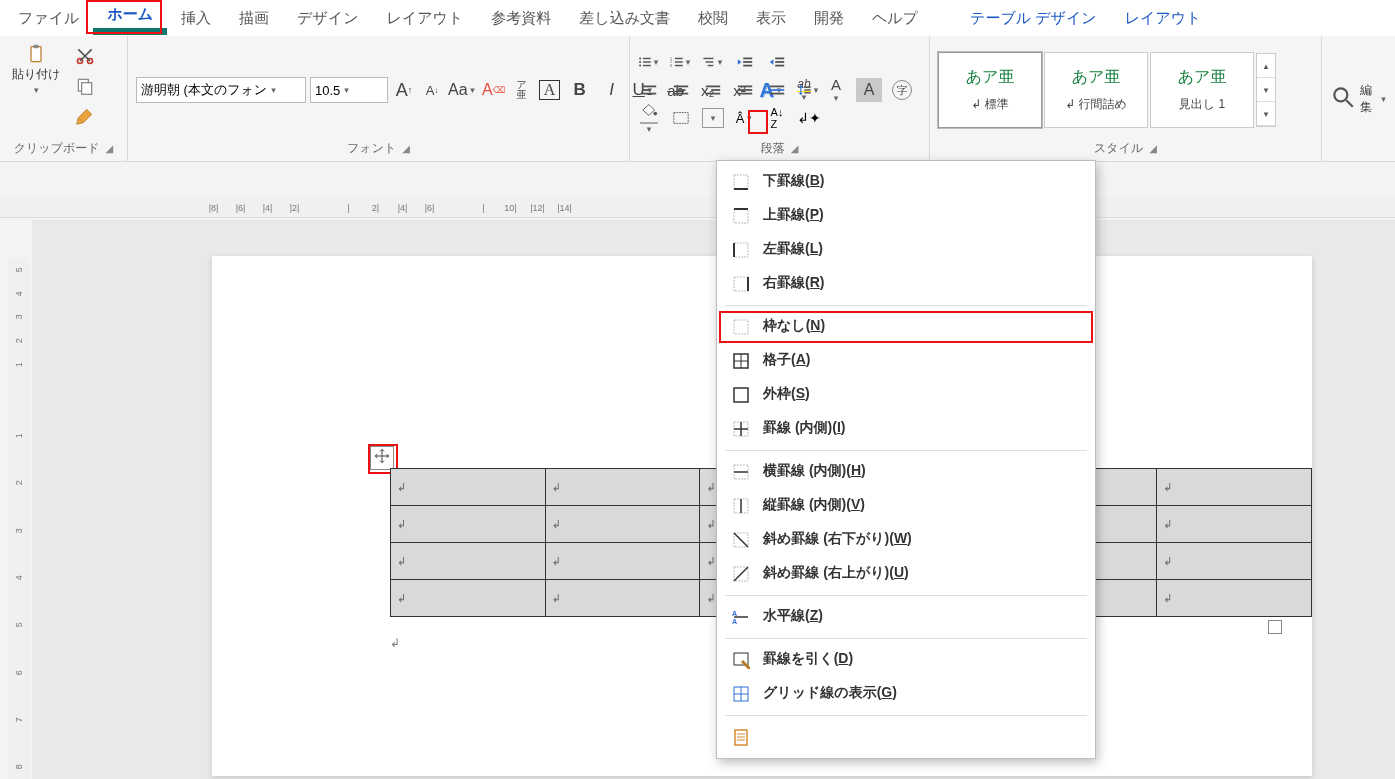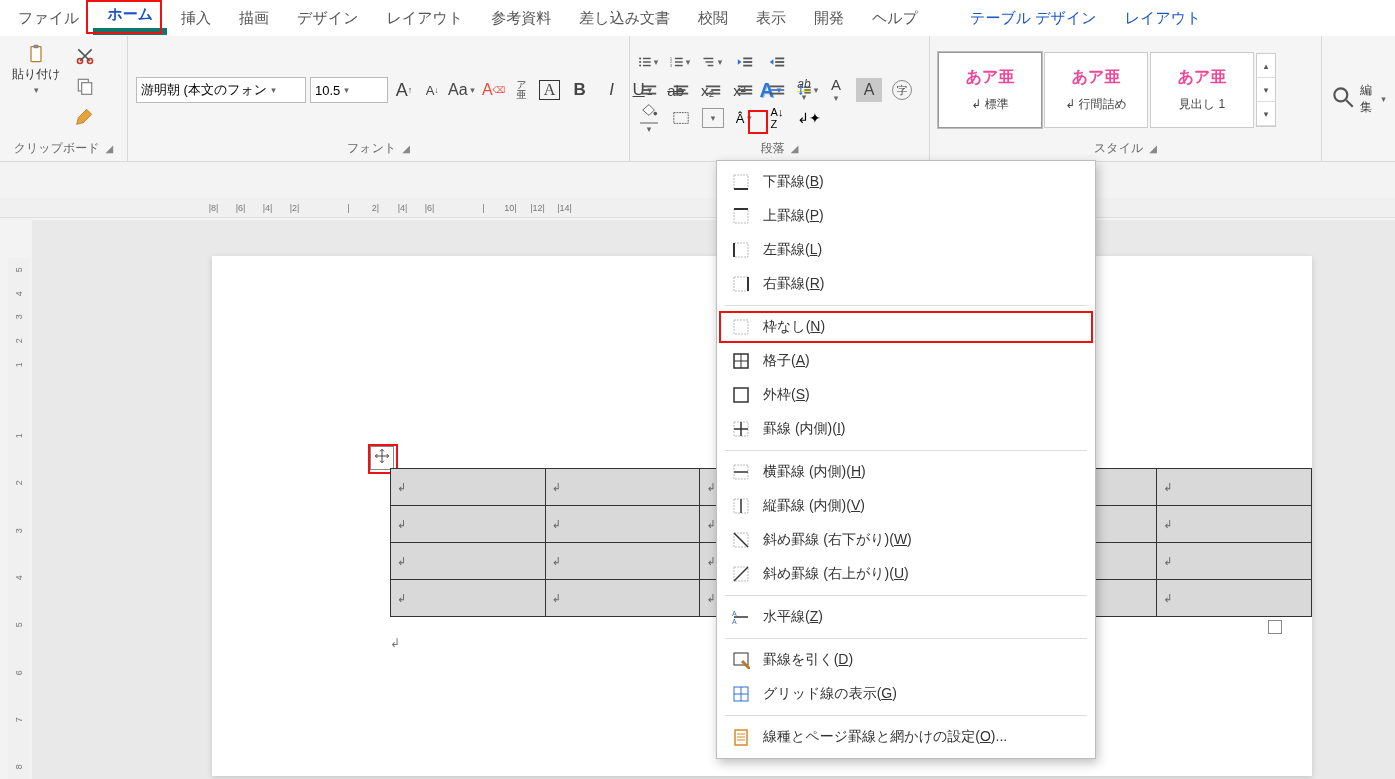--- a/index.html
+++ b/index.html
@@ -43,21 +43,21 @@
 
 .para-grid{ display:flex; flex-direction:column; gap:8px;}
 .para-row{ display:flex; gap:10px; align-items:center;}
 .mini{ width:22px; height:20px; display:inline-flex; align-items:center; justify-content:center; cursor:pointer;}
 .mini svg{ width:18px; height:16px; }
 
 
 .styles-body{ display:flex; gap:2px; align-items:center;}
 .style-card{ width:104px; height:76px; border:1px solid #ccc; background:#fff; display:flex; flex-direction:column; align-items:center; justify-content:center; gap:8px; cursor:pointer; font-size:12px; color:#444;}
 .style-card.sel{ border:1px solid #999; box-shadow: inset 0 0 0 1px #fff, 0 0 0 1px #bbb;}
-.style-sample{ font-size:16px; color:#ec4899;font-weight:bold;}
+.style-sample{ font-size:16px; color:#15803d;}
 .style-scroll{ display:flex; flex-direction:column; border:1px solid #ccc; background:#fff;}
 .style-scroll div{ width:18px; height:24px; display:flex; align-items:center; justify-content:center; font-size:9px; color:#555; cursor:pointer; border-bottom:1px solid #ddd;}
 
 
 .edit-body{ display:flex; align-items:center; gap:4px; font-size:12px; color:#444;}
 
 
 .hl2 { position:absolute; border:2px solid #e11; pointer-events:none; }
 
 
@@ -72,21 +72,21 @@
 .doc-area{ position:absolute; left:32px; top:220px; right:0; bottom:0; background:#e9e9e9; }
 .page{ position:absolute; left:180px; top:36px; width:1100px; height:520px; background:#fff; box-shadow:0 2px 6px rgba(0,0,0,0.15);}
 .tbl{ position:absolute; left:178px; top:212px; border-collapse:collapse;}
 .tbl td{ border:1px solid #333; width:174px; height:37px; background:#d9d9d9; font-size:11px; color:#666; padding:0 6px;}
 .move-handle{ position:absolute; left:158px; top:190px; width:24px; height:24px; border:1px solid #888; background:#fff; display:flex; align-items:center; justify-content:center; cursor:move;}
 .hl3{ position:absolute; border:2px solid #e11; pointer-events:none; left:156px; top:188px; width:30px; height:30px;}
 .resize-sq{ position:absolute; width:14px; height:14px; border:1px solid #888; background:#fff; }
 
 
 .menu{ position:absolute; left:716px; top:160px; width:380px; background:#fff; border:1px solid #bdbdbd; box-shadow:2px 4px 10px rgba(0,0,0,0.25); padding:4px 0; font-size:14px; color:#333; z-index:50;}
-.menu .item{ display:flex; align-items:center; gap:12px; padding:7px 14px; cursor:pointer;}
+.menu .item{ display:flex; gap:12px; padding:7px 14px; cursor:pointer;font-weight:bold;}
 .menu .sep{ height:1px; background:#ddd; margin:4px 8px;}
 .menu .mico{ width:20px; height:20px; flex:0 0 20px; display:flex; align-items:center; justify-content:center;}
 .menu .mico svg{ width:18px; height:18px;}
 .menu .hl{ position:absolute; border:2px solid #e11; left:2px; width:374px; height:32px; pointer-events:none;}
 .menu .key{ text-decoration: underline; }
 
 </style>
 </head>
 <body>
 
@@ -636,15 +636,14 @@
     <div class="sep"></div>
     <div class="item">
       <span class="mico">
         <svg viewBox="0 0 18 18">
           <rect x="3" y="2" width="12" height="15" fill="#fff" stroke="#d68a2e" stroke-width="1.5"></rect>
           <line x1="5" y1="6" x2="13" y2="6" stroke="#d68a2e"></line>
           <line x1="5" y1="9" x2="13" y2="9" stroke="#d68a2e"></line>
           <line x1="5" y1="12" x2="13" y2="12" stroke="#d68a2e"></line>
         </svg>
       </span>
-      <span>線種とページ罫線と網かけの設定(<span class="key">O</span>)...</span>
     </div>
   </div>
 
 </body></html>

